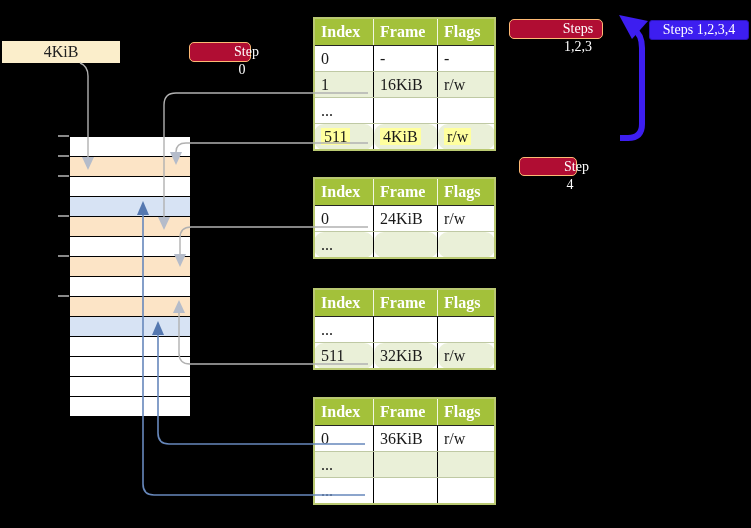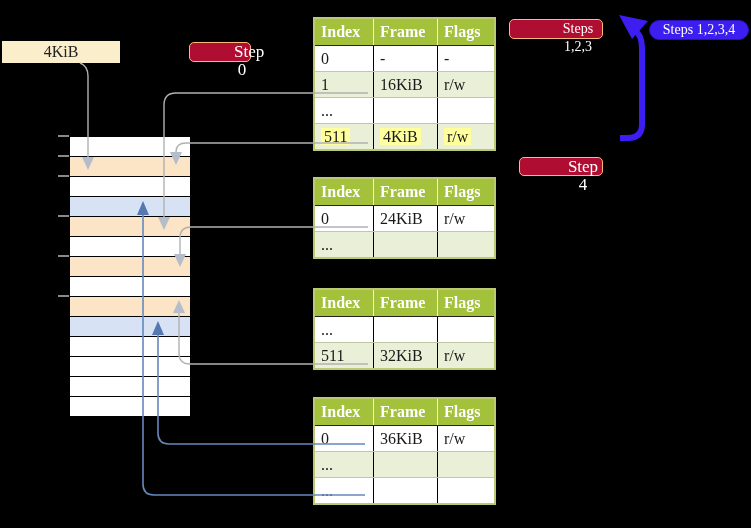--- a/index.html
+++ b/index.html
@@ -14,29 +14,29 @@
     position:relative; width:751px; height:528px; background:var(--bg);
     font-family:"Liberation Serif","DejaVu Serif",serif; overflow:hidden;
   }
   
   .label-4kib{
     position:absolute; left:2px; top:41px; width:118px; height:22px;
     background:var(--label-cream); color:#222; font-size:16px; line-height:22px; text-align:center;
   }
   
   .badge{
-    position:absolute; color:#ffffff; font-size:17px; text-align:center;
+    position:absolute; color:#ffffff; font-size:14px; text-align:center;
     box-sizing:border-box; line-height:18px;
   }
   .badge.red{background:var(--badge-red); border:1px solid #fdba74; border-radius:5px;padding-left:44px;}
-  .badge.blue{background:var(--badge-blue); border:1px solid #2a12b8; border-radius:10px;text-align:center;}
+  .badge.blue{background:var(--badge-blue); border:1px solid #2a12b8; border-radius:3px;text-align:center;}
   #badge-step0  {left:189px; top:42px;  width:62px;  height:20px;}
   #badge-steps123{left:509px; top:19px; width:94px;  height:20px; font-size:14px;}
   #badge-steps1234{left:649px;top:20px; width:100px; height:20px; font-size:14px;}
-  #badge-step4 {left:519px; top:157px; width:84px;  height:19px;}
+  #badge-step4 {left:519px; top:157px; width:58px;  height:19px;}
   
   #memory-column{
     position:absolute; left:70px; top:136px; width:120px; border-top:1px solid #000;
   }
   .mrow{height:20px; box-sizing:border-box; border-bottom:1px solid #000;}
   .m-white{background:#ffffff}
   .m-peach{background:var(--cell-peach)}
   .m-blue {background:var(--cell-blue)}
   .tick{position:absolute; left:58px; width:11px; height:2px; background:var(--tick-gray);}
   
@@ -50,21 +50,21 @@
     background:var(--header-green); color:#ffffff; font-weight:bold; text-align:left;
     height:26px; padding:0 0 0 6px; border-right:1px solid rgba(255,255,255,.85);
     border-bottom:1px solid #222; font-size:16px;
   }
   .ptable th:last-child{border-right:none;font-family:Liberation Serif, serif;}
   .ptable td{
     height:25px; padding:0 0 0 6px; color:#1a1a1a;
     border-right:1px solid #000; border-bottom:1px solid #bfc9a4;
   }
   .ptable td:last-child{border-right:none;}
-  .ptable tbody tr:last-child td{border-bottom:none;}
+  .ptable tbody tr:last-child td{border-bottom:none;border-radius:10px;}
   .ptable tbody tr:nth-child(even) td{background:var(--row-alt-green);}
   .ptable th.c0, .ptable td.c0{width:52px;}
   .ptable th.c1, .ptable td.c1{width:57px;}
   .ptable th.c2, .ptable td.c2{width:50px;}
   .hl{background:var(--highlight-yellow); padding:0 3px;}
   
   #arrows{position:absolute; left:0; top:0; z-index:5; pointer-events:none;}
   .gline{fill:none; stroke:var(--line-gray); stroke-width:1.4;}
   .garrow{fill:var(--arrow-gray-fill); stroke:none;}
   .sline{fill:none; stroke:var(--line-steel); stroke-width:1.6;}

